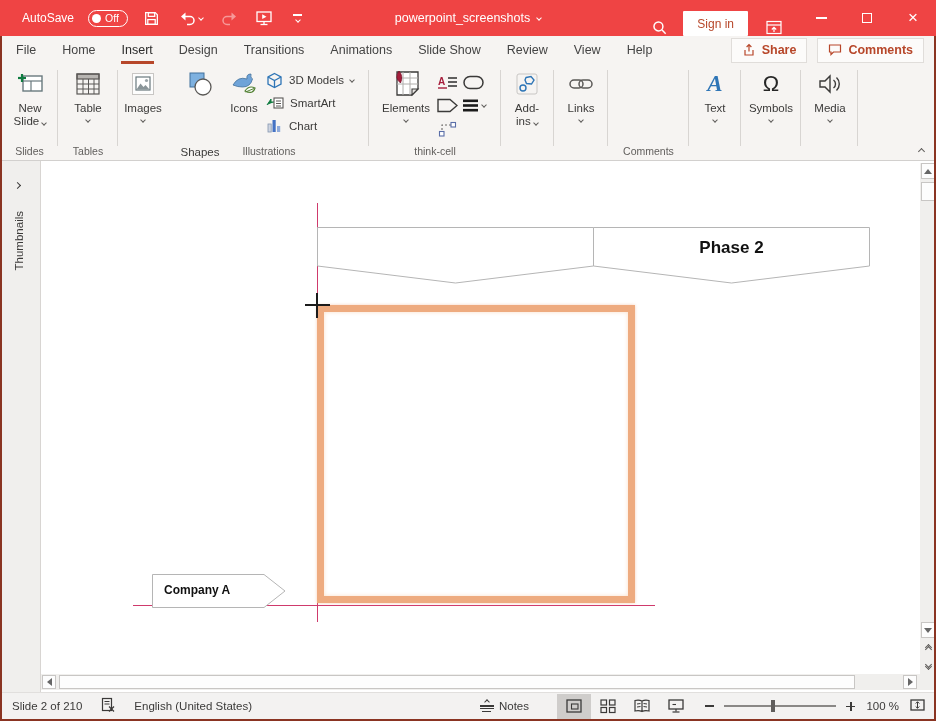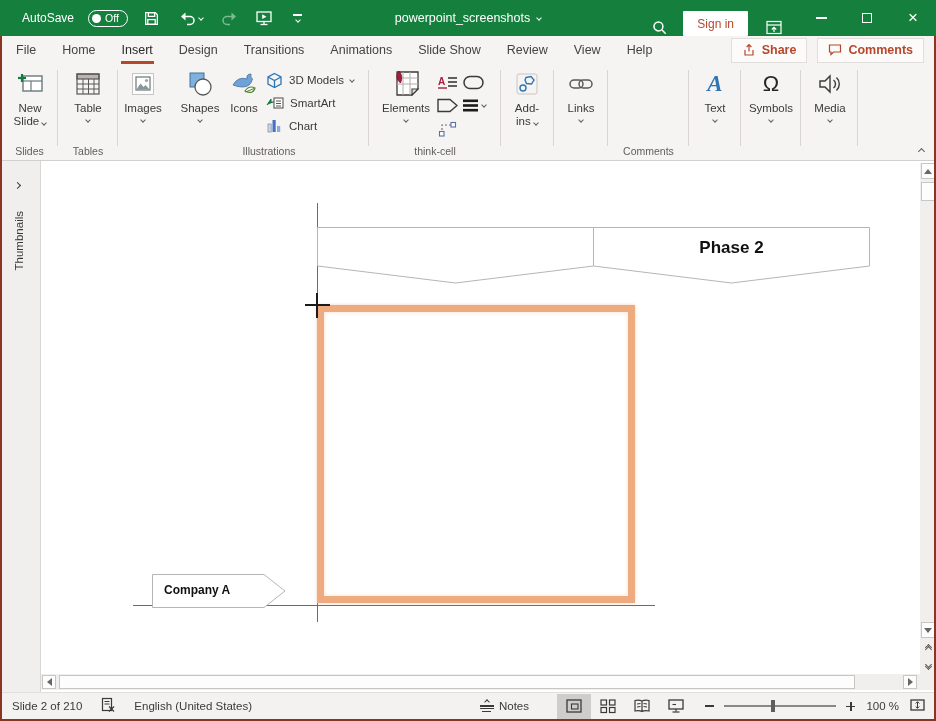--- a/index.html
+++ b/index.html
@@ -6,21 +6,21 @@
   html,body { width:936px; height:721px; overflow:hidden; font-family:"Liberation Sans", sans-serif; }
   .window { position:relative; width:936px; height:721px; background:#fff; overflow:hidden; }
 
   
   .frame { position:absolute; background:#8a3422; z-index:50; }
   .frame.l { left:0; top:36px; width:2px; bottom:0; }
   .frame.r { right:0; top:36px; width:2px; bottom:0; }
   .frame.b { left:0; right:0; bottom:0; height:2px; }
 
   
-  .titlebar { position:absolute; left:0; top:0; width:936px; height:36px; background:#15803d; display:flex; align-items:center; color:#fff; font-size:12px; }
+  .titlebar { position:absolute; left:0; top:0; width:936px; height:36px; background:#ef4444; display:flex; align-items:center; color:#fff; font-size:12px; }
   .tb-left { display:flex; align-items:center; gap:14px; padding-left:22px; }
   .autosave-pill { display:flex; align-items:center; gap:4px; border:1px solid #fff; border-radius:9px; height:17px; padding:0 8px 0 3px; font-size:10.5px; }
   .autosave-dot { width:9px; height:9px; border-radius:50%; background:#fff; }
   .tb-icon { width:20px; height:18px; display:flex; align-items:center; justify-content:center; cursor:default; }
   .tb-title { position:absolute; left:0; right:0; top:0; height:36px; display:flex; align-items:center; justify-content:center; gap:7px; font-size:12.5px; pointer-events:none; }
   .tb-right { position:absolute; right:0; top:0; height:36px; display:flex; align-items:flex-end; }
   .signin { background:#fff; color:#b7472a; font-size:12px; height:25px; padding:0 14px; display:flex; align-items:center; border-radius:1px; margin:0 16px 0 14px; }
   .wctl { width:46px; height:36px; display:flex; align-items:center; justify-content:center; }
   .chev { display:inline-block; width:5px; height:5px; border-right:1.4px solid currentColor; border-bottom:1.4px solid currentColor; transform:rotate(45deg); }
   .chev.sm { width:4px; height:4px; border-width:1.2px; }
@@ -258,21 +258,21 @@
           <svg width="30" height="30" viewBox="0 0 30 30">
               <rect x="4.5" y="4.5" width="21" height="21" fill="#fdfdfd" stroke="#c8c6c4"></rect>
               <rect x="8" y="8" width="14" height="13" fill="#fff" stroke="#69797e" stroke-width="1.2"></rect>
               <circle cx="18.5" cy="11.5" r="1.6" fill="#9aa4a8"></circle>
               <path d="M8.5 20.5 L12.5 14.5 L15.5 18 L17.5 16 L21.5 20.5 z" fill="#8a9599"></path>
             </svg>
         </span>
         <span class="lb">Images</span>
         <span class="chev sm dd"></span>
       </div>
-      <div class="bigbtn" style="left:57px;width:48px;">
+      <div class="bigbtn" style="left:57px;width:48px;gap:44px;">
         <span class="ic">
           <svg width="30" height="30" viewBox="0 0 30 30">
               <rect x="5" y="4" width="14" height="14" fill="#7eb1e0" stroke="#41719c" stroke-width="1"></rect>
               <circle cx="18" cy="18" r="8" fill="#fff" stroke="#5a5856" stroke-width="1.3"></circle>
             </svg>
         </span>
         <span class="lb">Shapes</span>
         <span class="chev sm dd"></span>
       </div>
       <div class="bigbtn" style="left:105px;width:40px;">

